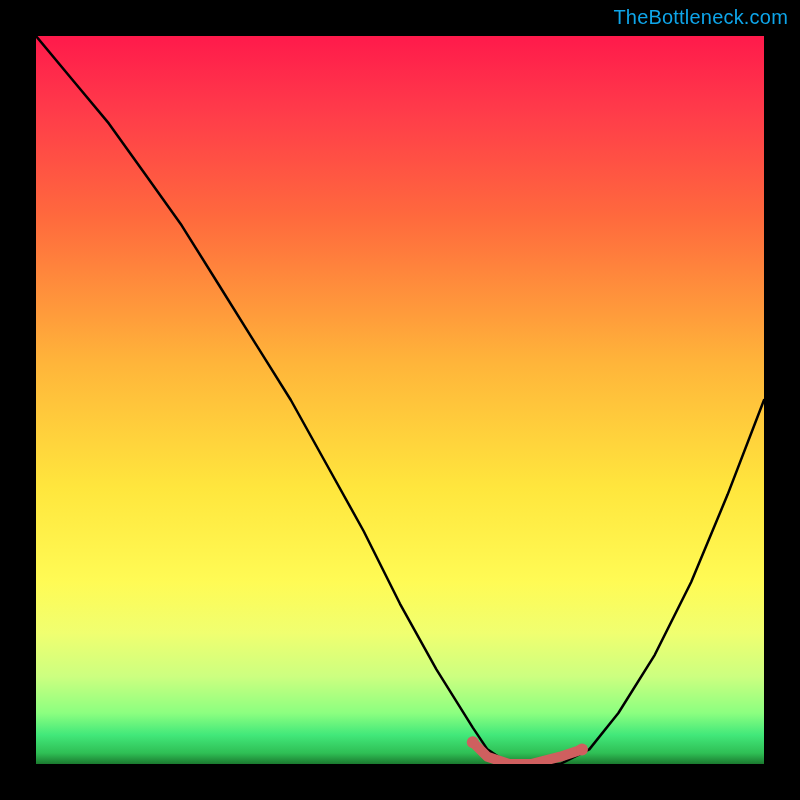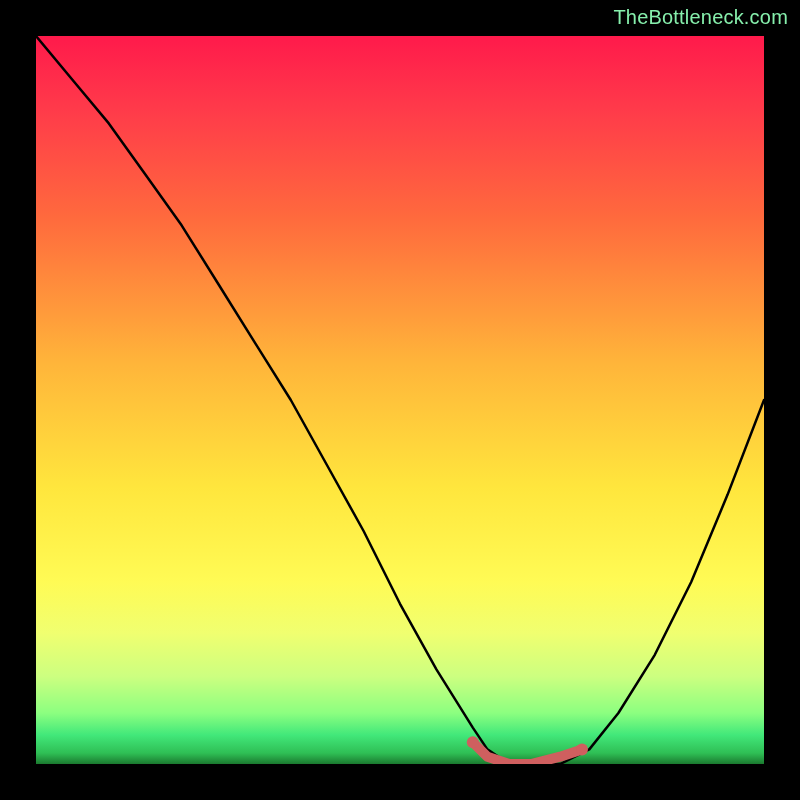--- a/index.html
+++ b/index.html
@@ -35,21 +35,21 @@
       #ccff80 88%,
       #8cff80 93%,
       #42e87a 96%,
       #2fbf55 98.5%,
       #1b7a2f 100%);
   }
   .attrib {
     position: absolute;
     top: 6px;
     right: 12px;
-    color: #86efac;
+    color: #0ea5e9;
     font-size: 20px;
     font-weight: 400;
     letter-spacing: 0.2px;
     user-select: none;
   }
   svg.curve {
     position: absolute;
     left: 0;
     top: 0;
     width: 728px;

